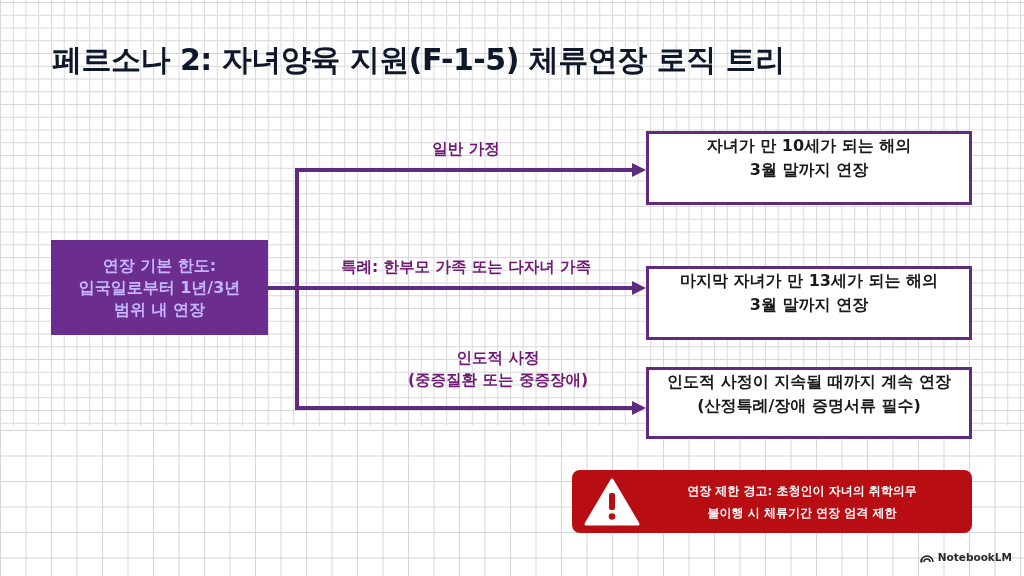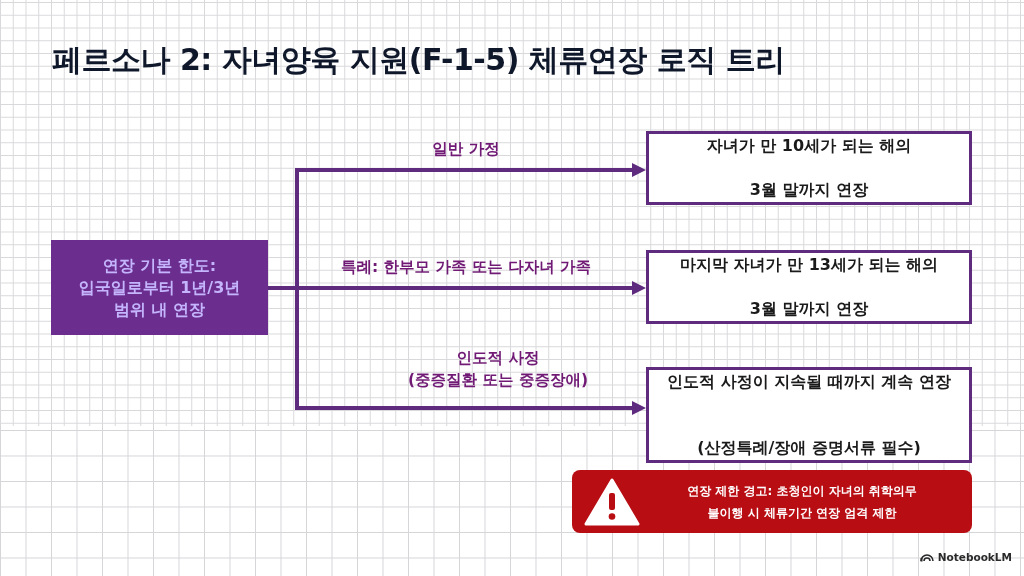--- a/index.html
+++ b/index.html
@@ -41,36 +41,36 @@
     border-top: 7px solid transparent; border-bottom: 7px solid transparent;
     border-left: 14px solid #5e2b7e;
   }
   .branch-label {
     position: absolute; text-align: center; font-size: 15.5px; font-weight: bold;
     color: #701a75; line-height: 22px; white-space: nowrap;
   }
   .result-box {
     position: absolute; left: 646px; width: 326px;
     background: #ffffff; border: 3px solid #5e2b7e; box-sizing: border-box;
-    display: flex; flex-direction: column; justify-content: space-between; align-items: center;
+    display: flex; flex-direction: column; justify-content: flex-start; align-items: center;
     font-size: 16px; font-weight: bold; color: #1a1a1a; line-height: 24px; text-align: center;
   }
   .warning {
     position: absolute; left: 572px; top: 470px; width: 400px; height: 63px;
     background: #b80d13; border-radius: 8px; color: #ffffff;
     display: flex; align-items: center;
   }
   .warning-icon { width: 56px; height: 50px; margin-left: 12px; flex-shrink: 0; }
   .warning-text {
     flex: 1; text-align: center; font-size: 12px; font-weight: bold; line-height: 22px;
     padding-right: 8px;
   }
   .brand {
     position: absolute; right: 12px; top: 551px; font-size: 10.5px; font-weight: bold;
-    color: #2a2a2a; display: flex; align-items: center; gap: 4px;
+    color: #2a2a2a; display: flex; align-items: flex-end; gap: 4px;
   }
 </style>
 </head>
 <body>
 
 <div class="grid-upper"></div>
 <div class="grid-lower"></div>
 
 <div class="title">페르소나 2: 자녀양육 지원(F-1-5) 체류연장 로직 트리</div>
 
@@ -97,25 +97,25 @@
 </div>
 <div class="branch-label" style="left:300px; top:347px; width:332px;margin-left:32px;">
   <div>인도적 사정</div>
   <div>(중증질환 또는 중증장애)</div>
 </div>
 
 <div class="result-box" style="top:131px; height:74px;">
   <div>자녀가 만 10세가 되는 해의</div>
   <div>3월 말까지 연장</div>
 </div>
-<div class="result-box" style="top:250px; height:74px;">
+<div class="result-box" style="top:266px; height:74px;">
   <div>마지막 자녀가 만 13세가 되는 해의</div>
   <div>3월 말까지 연장</div>
 </div>
-<div class="result-box" style="top:367px; height:96px;">
+<div class="result-box" style="top:367px; height:72px;">
   <div>인도적 사정이 지속될 때까지 계속 연장</div>
   <div>(산정특례/장애 증명서류 필수)</div>
 </div>
 
 <div class="warning">
   <svg class="warning-icon" viewBox="0 0 56 50">
     <path d="M28 3 L54 47 L2 47 Z" fill="#ffffff" stroke="#ffffff" stroke-width="3" stroke-linejoin="round"></path>
     <rect x="25" y="16" width="6" height="17" rx="2" fill="#b80d13"></rect>
     <circle cx="28" cy="39.5" r="3.3" fill="#b80d13"></circle>
   </svg>

